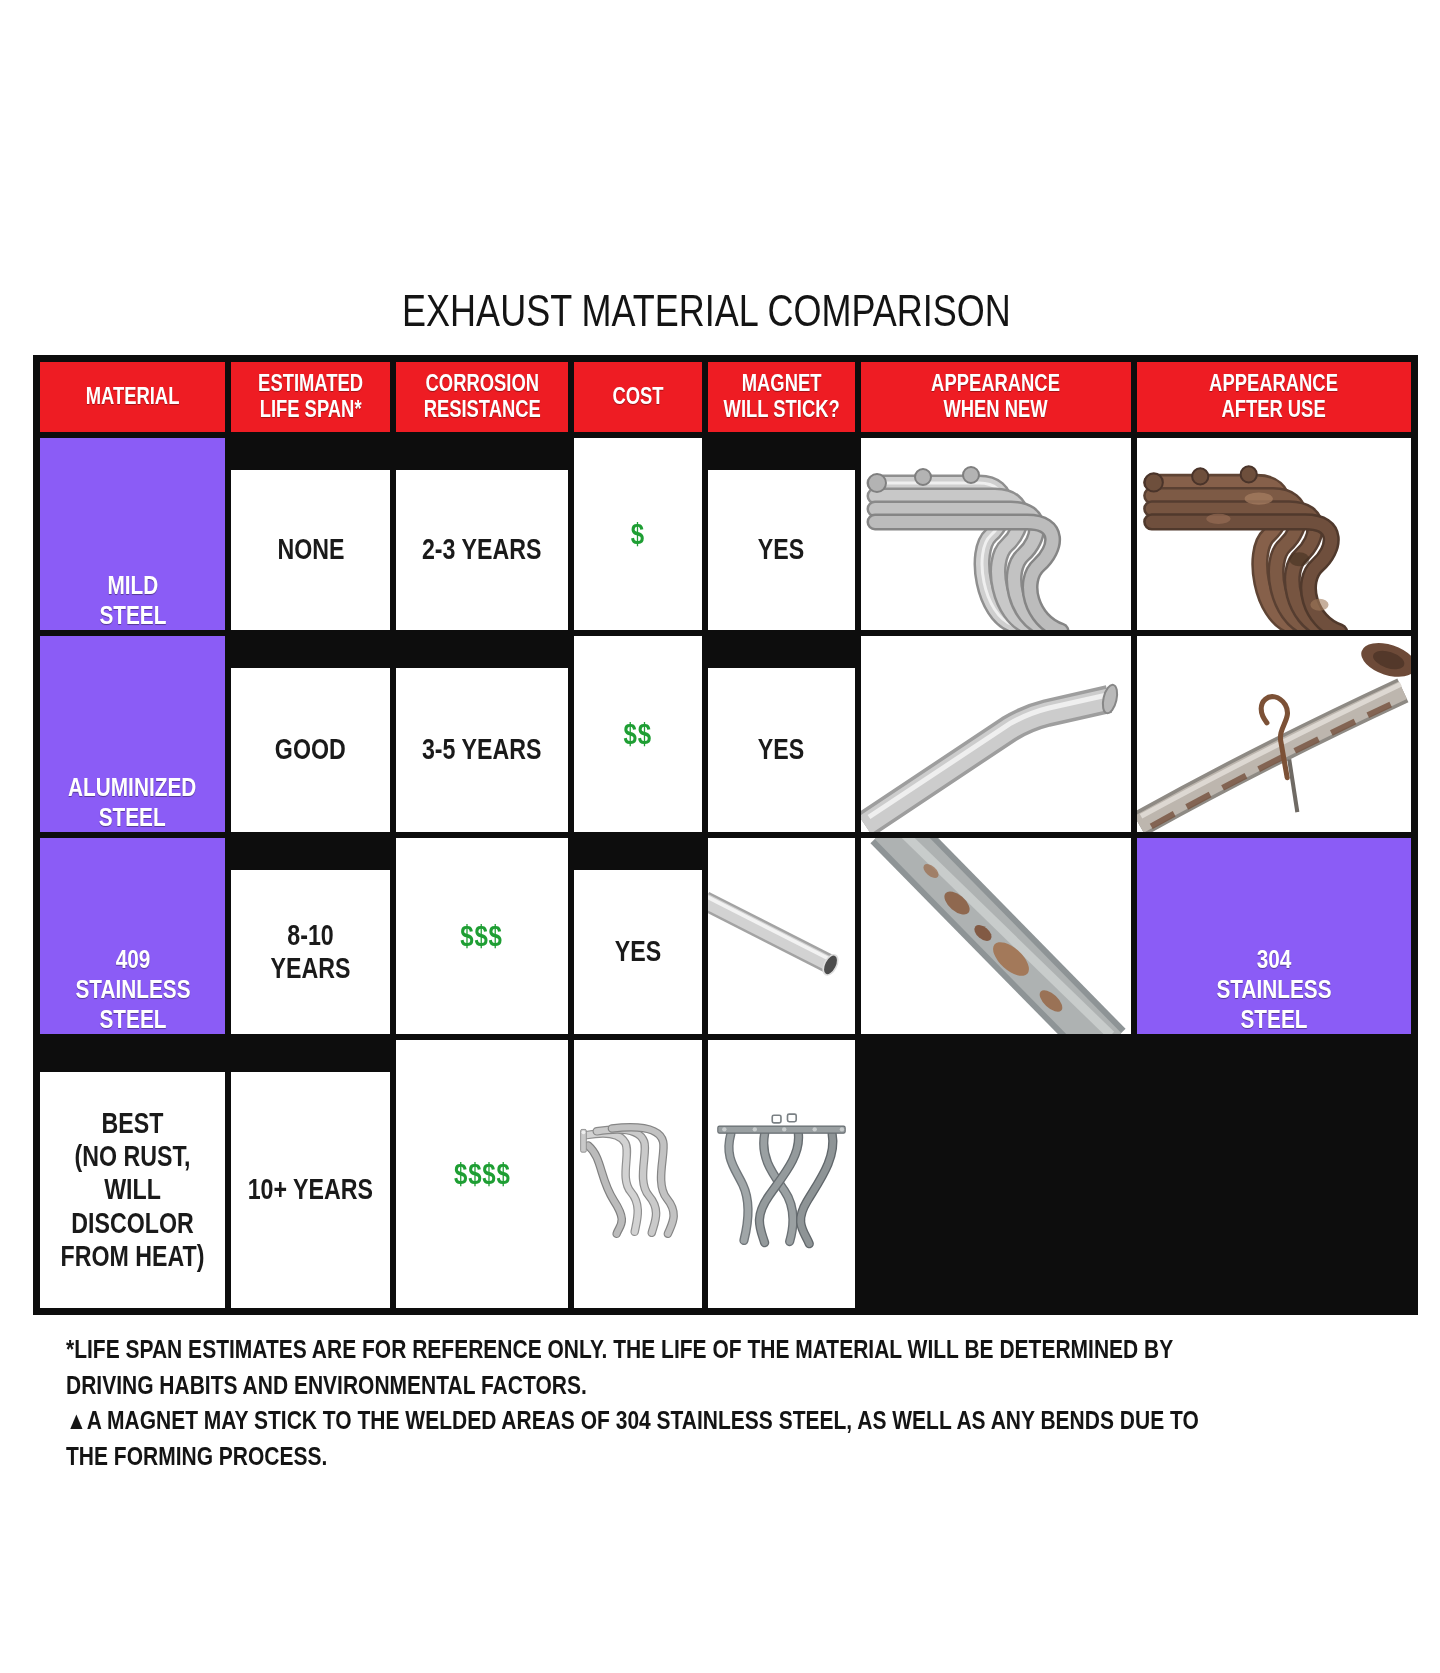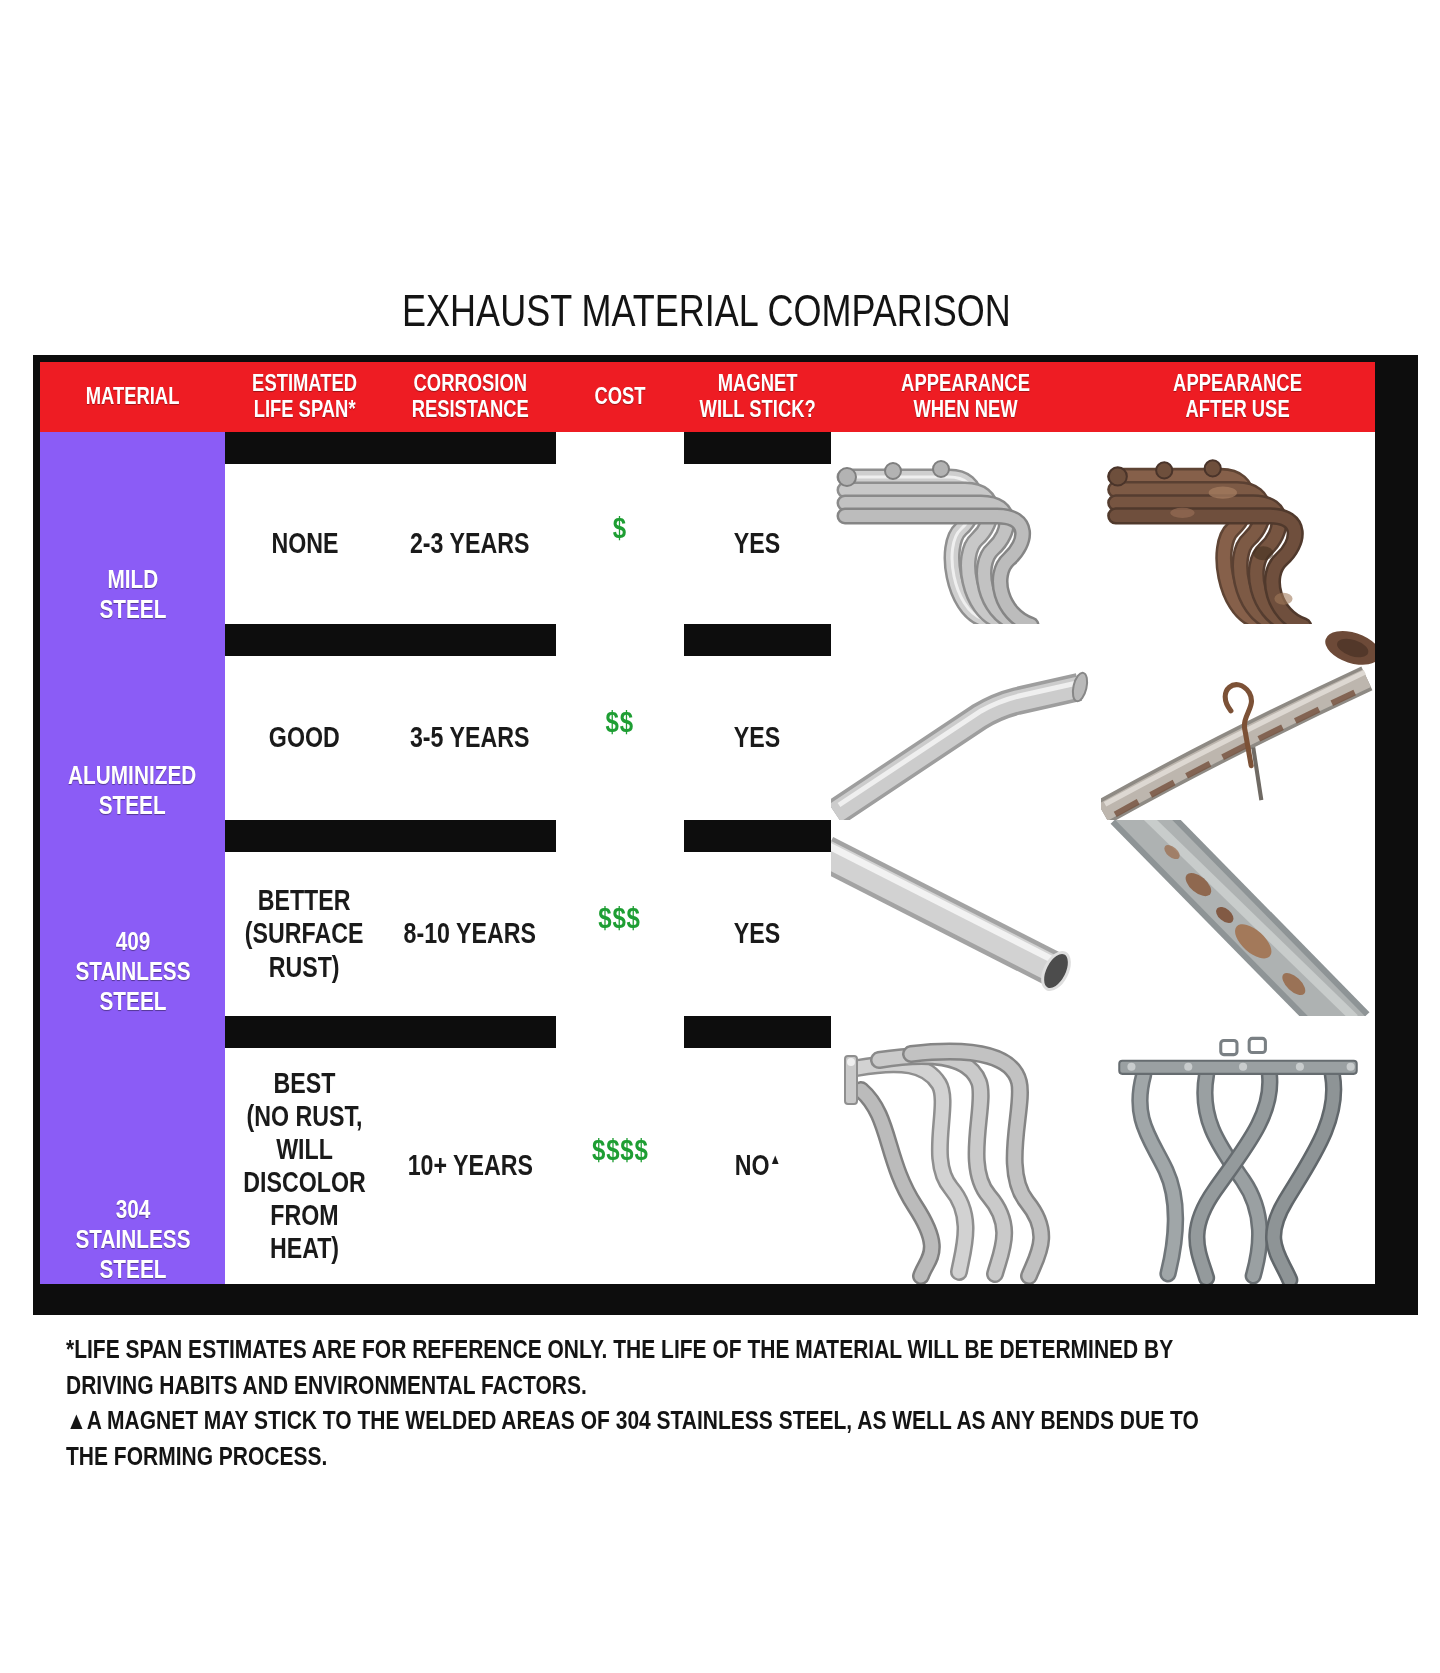--- a/index.html
+++ b/index.html
@@ -15,20 +15,21 @@
     position:absolute;top:288px;left:0;width:1412px;text-align:center;
     font-size:45px;font-weight:normal;color:#141414;letter-spacing:0px;line-height:1;
   }
 
   .comparison-table{
     position:absolute;left:33px;top:355px;width:1385px;height:960px;
     background:#0d0d0d;box-sizing:border-box;padding:7px;
     display:grid;
     grid-template-columns:185px 159px 172px 128px 147px 270px 274px;
     grid-template-rows:70px 192px 196px 196px 268px;
+    gap:6px;
   }
   .cell{
     display:flex;align-items:center;justify-content:center;
     text-align:center;overflow:hidden;
   }
   .cell.header{
     background:#ee1c23;color:#ffffff;font-weight:bold;font-size:23px;line-height:1.12;
     text-shadow:0 1px 1px rgba(0,0,0,.35);
   }
   .cell.material{
@@ -184,25 +185,20 @@
       <ellipse cx="248" cy="22" rx="16" ry="8" transform="rotate(18 248 22)" fill="#53382a"></ellipse>
     </svg>
   </div>
 
   <div class="cell material">
       <span class="cond">409
 STAINLESS
 STEEL</span>
     </div>
   <div class="cell data">
-      <span class="cond">BETTER
-(SURFACE
-RUST)</span>
-    </div>
-  <div class="cell data">
       <span class="cond">8-10 YEARS</span>
     </div>
   <div class="cell cost">
       <span class="cond">$$$</span>
     </div>
   <div class="cell data">
       <span class="cond"><span>YES</span><sup class="tri"></sup></span>
     </div>
   <div class="cell photo" aria-label="photo of new 409 stainless steel straight tube">
     <svg viewBox="0 0 270 190" preserveAspectRatio="xMidYMid meet">
@@ -238,23 +234,20 @@
       <span class="cond">BEST
 (NO RUST,
 WILL DISCOLOR
 FROM HEAT)</span>
     </div>
   <div class="cell data">
       <span class="cond">10+ YEARS</span>
     </div>
   <div class="cell cost">
       <span class="cond">$$$$</span>
-    </div>
-  <div class="cell data">
-      <span class="cond"><span>NO</span><sup class="tri">▲</sup></span>
     </div>
   <div class="cell photo" aria-label="photo of new 304 stainless long-tube headers">
     <svg viewBox="0 0 270 260" preserveAspectRatio="xMidYMid meet">
       <g fill="none" stroke-linecap="round">
         <path d="M 26 48 C 70 40 96 44 108 64 S 96 140 120 168 S 132 230 128 252" stroke="#8f8f8f" stroke-width="18"></path>
         <path d="M 26 48 C 70 40 96 44 108 64 S 96 140 120 168 S 132 230 128 252" stroke="#d2d2d2" stroke-width="13"></path>
         <path d="M 48 40 C 110 30 140 40 148 62 S 132 146 158 176 S 170 232 164 254" stroke="#8a8a8a" stroke-width="18"></path>
         <path d="M 48 40 C 110 30 140 40 148 62 S 132 146 158 176 S 170 232 164 254" stroke="#cacaca" stroke-width="13"></path>
         <path d="M 80 34 C 150 26 182 38 188 62 S 170 150 196 182 S 206 236 198 256" stroke="#858585" stroke-width="18"></path>
         <path d="M 80 34 C 150 26 182 38 188 62 S 170 150 196 182 S 206 236 198 256" stroke="#c2c2c2" stroke-width="13"></path>

